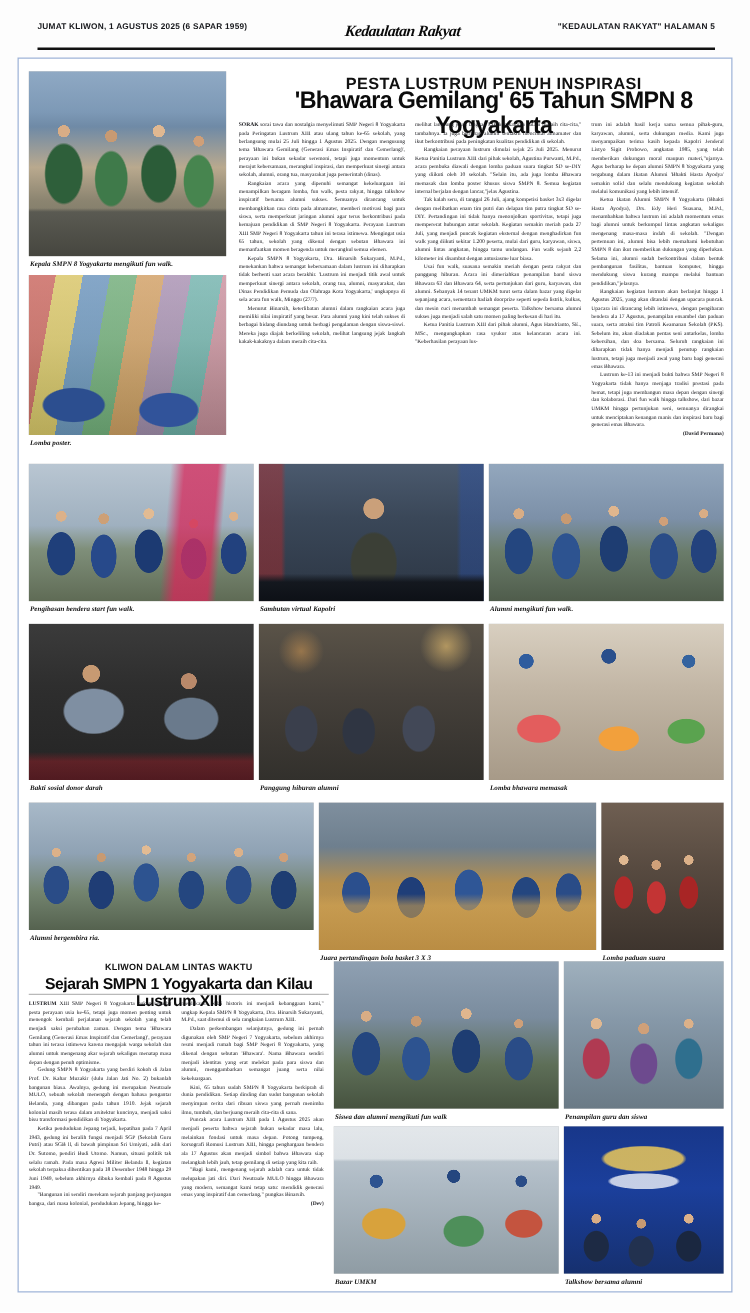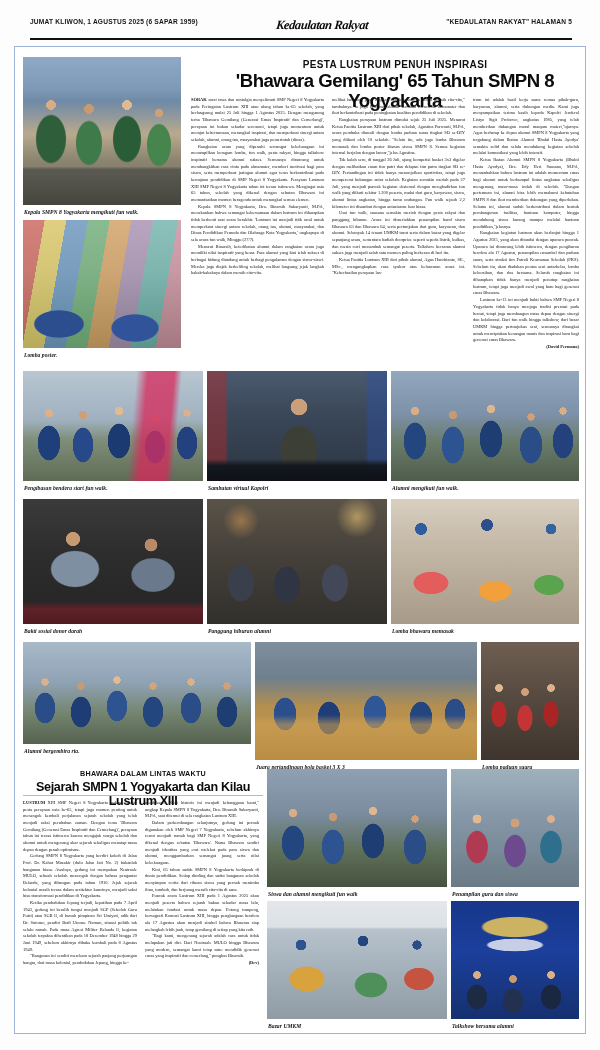--- a/index.html
+++ b/index.html
@@ -55,21 +55,21 @@
     font-family: "Liberation Serif", serif;
     font-style: italic; font-weight: bold;
     font-size: 5.6px; color: #121212;
     white-space: nowrap; letter-spacing: .05px;
   }
 
   
   .kicker {
     position: absolute; top: 12px; left: 178px; width: 404px;
     text-align: center;
-    font-size: 10px; font-weight: bold; letter-spacing: .35px; color: #111;
+    font-size: 13px; font-weight: bold; letter-spacing: .35px; color: #111;
   }
   .headline {
     position: absolute; top: 24px; left: 168px; width: 424px;
     text-align: center;
     font-family: "Liberation Sans", sans-serif;
     font-weight: bold; font-size: 19.2px; letter-spacing: -.55px;
     color: #0b0b0b; line-height: 1.05;
     transform: scaleX(.97); transform-origin: center;
   }
 
@@ -292,21 +292,21 @@
         radial-gradient(ellipse 14px 24px at 44px 76px,#c33434 0 52%,transparent 56%),
         radial-gradient(ellipse 14px 24px at 70px 72px,#a82525 0 52%,transparent 56%);"></div>
       <div class="ph" style="background:
         radial-gradient(circle 6px at 18px 46px,#e0b891 0 62%,transparent 66%),
         radial-gradient(circle 6px at 44px 50px,#cfa079 0 62%,transparent 66%),
         radial-gradient(circle 6px at 70px 46px,#dcb189 0 62%,transparent 66%);"></div>
     </div>
     <div class="cap" style="left:467px; top:717px;">Lomba paduan suara</div>
 
     <div style="position:absolute; left:8px; top:722px; width:240px;">
-      <div class="sub-kicker" style="top:0;">BHAWARA DALAM LINTAS WAKTU</div>
+      <div class="sub-kicker" style="top:0;">KLIWON DALAM LINTAS WAKTU</div>
       <div class="sub-head" style="top:11px;">Sejarah SMPN 1 Yogyakarta dan Kilau Lustrum XIII</div>
     </div>
     <div class="divline" style="left:8px; top:748px; width:240px; height:1px;"></div>
 
     <div class="col" style="left:8px; top:753px; width:114px; height:278px;">
       <p class="noind"><b>LUSTRUM</b> <span>XIII SMP Negeri 8 Yogyakarta bukan sekadar pesta perayaan usia ke-65, tetapi juga momen penting untuk menengok kembali perjalanan sejarah sekolah yang telah menjadi saksi perubahan zaman. Dengan tema 'Bhawara Gemilang (Generasi Emas Inspiratif dan Cemerlang)', perayaan tahun ini terasa istimewa karena mengajak warga sekolah dan alumni untuk mengenang akar sejarah sekaligus menatap masa depan dengan penuh optimisme.</span></p>
       <p>Gedung SMPN 8 Yogyakarta yang berdiri kokoh di Jalan Prof. Dr. Kahar Muzakir (dulu Jalan Jati No. 2) bukanlah bangunan biasa. Awalnya, gedung ini merupakan Neutraale MULO, sebuah sekolah menengah dengan bahasa pengantar Belanda, yang dibangun pada tahun 1910. Jejak sejarah kolonial masih terasa dalam arsitektur kuncinya, menjadi saksi bisu transformasi pendidikan di Yogyakarta.</p>
       <p>Ketika pendudukan Jepang terjadi, kepatihan pada 7 April 1943, gedung ini beralih fungsi menjadi SGP (Sekolah Guru Putri) atau SGB ll, di bawah pimpinan Sri Umiyati, adik dari Dr. Sutomo, pendiri Budi Utomo. Namun, situasi politik tak selalu ramah. Pada masa Agresi Militer Belanda ll, kegiatan sekolah terpaksa dihentikan pada 18 Desember 1948 hingga 29 Juni 1949, sebelum akhirnya dibuka kembali pada 8 Agustus 1949.</p>
       <p>"Bangunan ini sendiri merekam sejarah panjang perjuangan bangsa, dari masa kolonial, pendudukan Jepang, hingga ke-</p>
     </div>

